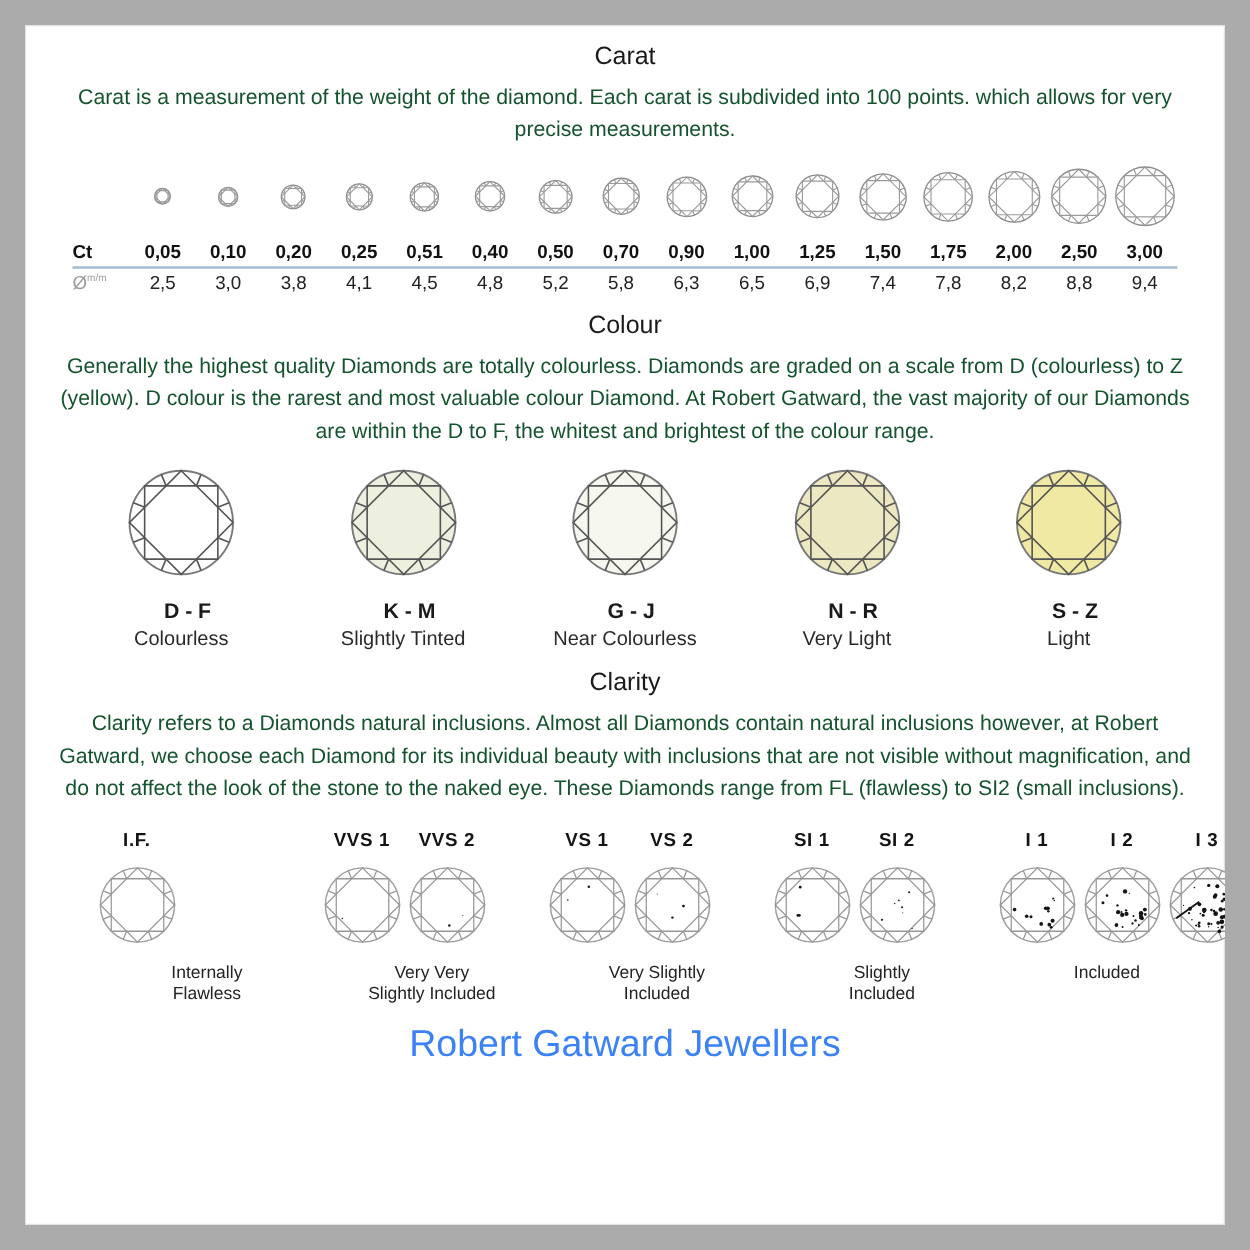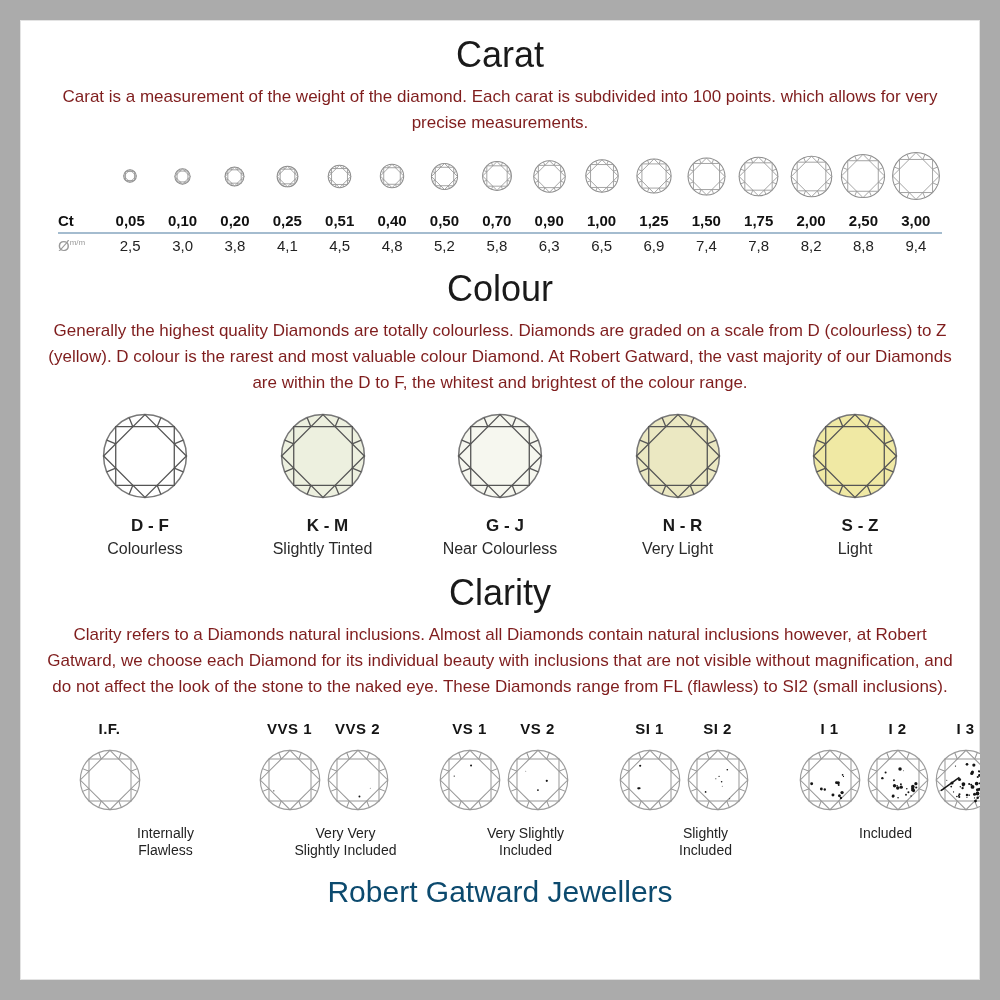--- a/index.html
+++ b/index.html
@@ -16,25 +16,25 @@
     box-shadow:inset 0 0 0 1px #e3e3e3;
     overflow:hidden;
     text-align:center;
   }
   .title{
     margin-top:12px;
     font-size:30px;font-weight:bold;letter-spacing:-0.3px;
     color:#111;
   }
   .section-heading{
-    font-size:36px;font-weight:400;color:#1a1a1a;
+    font-size:20px;font-weight:400;color:#1a1a1a;
     margin-top:14px;margin-bottom:8px;
   }
   .para{
-    font-size:17px;line-height:26px;color:#7f1d1d;
+    font-size:17px;line-height:26px;color:#14532d;
     width:912px;margin:0 auto;
   }
   .para.narrow{width:880px;}
   
   .carat-table{width:884px;margin:10px auto 0 auto;}
   .c-row{display:flex;align-items:center;}
   .c-label{width:46px;flex:none;text-align:left;}
   .c-cell{flex:1;}
   .stones-row .c-cell{display:flex;align-items:center;justify-content:center;height:60px;}
   .ct-row{margin-top:6px;}
@@ -61,21 +61,21 @@
   .clarity-labels span{
     display:inline-block;text-align:center;
     font-weight:bold;font-size:15px;color:#141414;letter-spacing:0.5px;
   }
   .clarity-stones{display:flex;margin-top:10px;}
   .clarity-name{
     font-size:14px;line-height:17px;color:#232323;margin-top:12px;
     white-space:pre-line;width:180px;
   }
   .footer{
-    font-size:30px;color:#0c4a6e;margin-top:16px;
+    font-size:30px;color:#3b82f6;margin-top:16px;
   }
 </style>
 </head>
 <body>
 
 <div class="page">
 
 
   <div class="section-heading">Carat</div>
   <div class="para narrow">Carat is a measurement of the weight of the diamond. Each carat is subdivided into 100 points. which allows for very precise measurements.</div>

